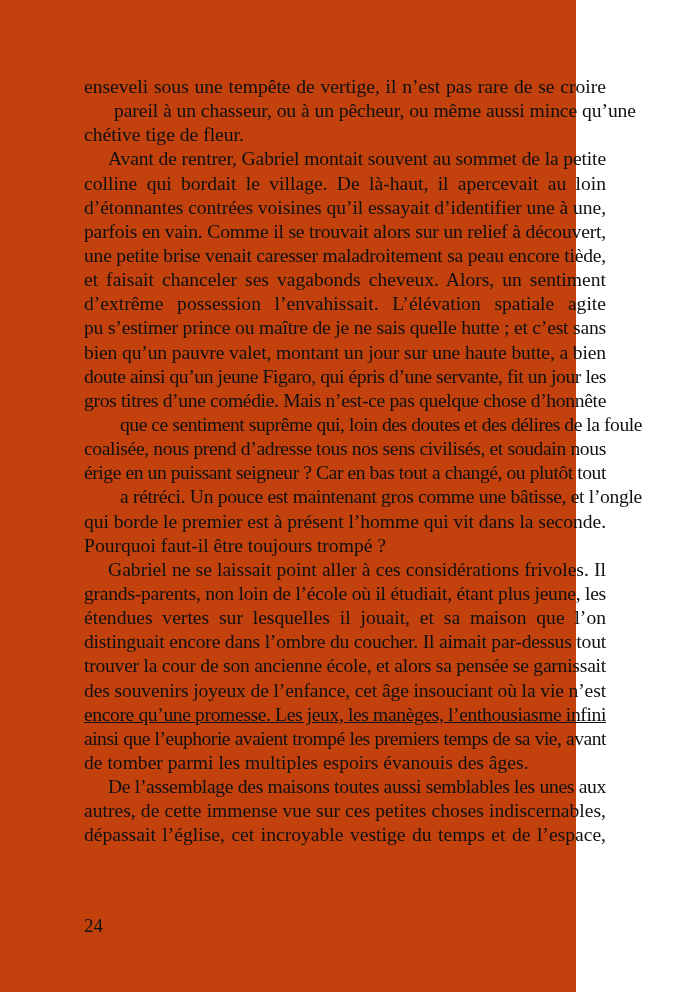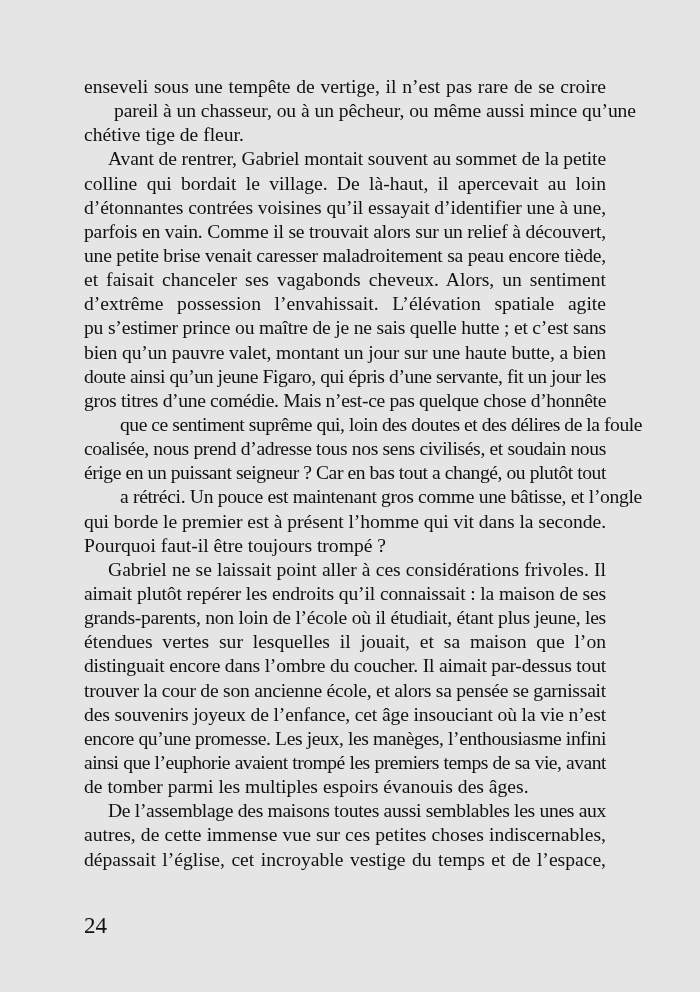--- a/index.html
+++ b/index.html
@@ -1,37 +1,37 @@
 <!DOCTYPE html>
 <html><head>
 <meta charset="utf-8">
 <style>
   html, body { margin: 0; padding: 0; background: #ffffff; }
   body { width: 700px; height: 992px; position: relative; overflow: hidden; }
   .page {
-    position: absolute; left: 0; top: 0; width: 700px; height: 992px;
-    background: #e5e5e5;
+    position: absolute; left: 0; top: 0; width: 576px; height: 992px;
+    background: #c2410c;
   }
   .text-block {
     position: absolute; left: 84px; top: 75px; width: 522px;
     font-family: "Liberation Serif", serif;
     font-size: 19.6px;
     line-height: 24.15px;
     color: #111111;
   }
   .line {
     display: block; height: 24.15px; white-space: nowrap;
     text-align: justify; text-align-last: justify;
   }
   .line.last { text-align-last: left; }
   .line.indent { padding-left: 24px; }
   .page-number {
     position: absolute; left: 84px; top: 914px;
     font-family: "Liberation Serif", serif;
-    font-size: 23px; line-height: 24px; color: #111111;
+    font-size: 19px; line-height: 24px; color: #111111;
   }
 </style>
 </head>
 <body>
 
 <div class="page">
   <div class="text-block" id="text-block">
       <div class="paragraph">
         <span class="line"><span style="white-space: nowrap;">enseveli sous une tempête de vertige, il n’est pas rare de se croire</span></span>
         <span class="line"><span style="white-space: nowrap; letter-spacing: -0.0646635px; margin-left: 30px;">pareil à un chasseur, ou à un pêcheur, ou même aussi mince qu’une</span></span>
@@ -51,27 +51,26 @@
         <span class="line"><span style="white-space: nowrap; letter-spacing: -0.340993px;">gros titres d’une comédie. Mais n’est-ce pas quelque chose d’honnête</span></span>
         <span class="line"><span style="white-space: nowrap; letter-spacing: -0.458333px; margin-left: 36px;">que ce sentiment suprême qui, loin des doutes et des délires de la foule</span></span>
         <span class="line"><span style="white-space: nowrap; letter-spacing: -0.358495px;">coalisée, nous prend d’adresse tous nos sens civilisés, et soudain nous</span></span>
         <span class="line"><span style="white-space: nowrap; letter-spacing: -0.435981px;">érige en un puissant seigneur ? Car en bas tout a changé, ou plutôt tout</span></span>
         <span class="line"><span style="white-space: nowrap; letter-spacing: -0.328125px; margin-left: 36px;">a rétréci. Un pouce est maintenant gros comme une bâtisse, et l’ongle</span></span>
         <span class="line"><span style="white-space: nowrap; letter-spacing: -0.045709px;">qui borde le premier est à présent l’homme qui vit dans la seconde.</span></span>
         <span class="line last">Pourquoi faut-il être toujours trompé ?</span>
       </div>
       <div class="paragraph">
         <span class="line indent"><span style="white-space: nowrap;">Gabriel ne se laissait point aller à ces considérations frivoles. Il</span></span>
-        <span class="line"><span style="white-space: nowrap; letter-spacing: -0.135563px;">aimait plutôt repérer les endroits qu’il connaissait : la maison de ses</span></span>
         <span class="line"><span style="white-space: nowrap; letter-spacing: -0.243579px;">grands-parents, non loin de l’école où il étudiait, étant plus jeune, les</span></span>
         <span class="line"><span style="white-space: nowrap;">étendues vertes sur lesquelles il jouait, et sa maison que l’on</span></span>
         <span class="line"><span style="white-space: nowrap; letter-spacing: -0.20471px;">distinguait encore dans l’ombre du coucher. Il aimait par-dessus tout</span></span>
         <span class="line"><span style="white-space: nowrap; letter-spacing: -0.241637px;">trouver la cour de son ancienne école, et alors sa pensée se garnissait</span></span>
         <span class="line"><span style="white-space: nowrap; letter-spacing: -0.130888px;">des souvenirs joyeux de l’enfance, cet âge insouciant où la vie n’est</span></span>
-        <span class="line"><span style="white-space: nowrap; letter-spacing: -0.381204px;">encore qu’une promesse. Les jeux, les manèges, l’enthousiasme infini</span></span>
+        <span class="line"><span style="white-space: nowrap; letter-spacing: -0.381204px; text-decoration: underline;">encore qu’une promesse. Les jeux, les manèges, l’enthousiasme infini</span></span>
         <span class="line"><span style="white-space: nowrap; letter-spacing: -0.510563px;">ainsi que l’euphorie avaient trompé les premiers temps de sa vie, avant</span></span>
         <span class="line last">de tomber parmi les multiples espoirs évanouis des âges.</span>
       </div>
       <div class="paragraph">
         <span class="line indent"><span style="white-space: nowrap; letter-spacing: -0.321777px;">De l’assemblage des maisons toutes aussi semblables les unes aux</span></span>
         <span class="line"><span style="white-space: nowrap;">autres, de cette immense vue sur ces petites choses indiscernables,</span></span>
         <span class="line"><span style="white-space: nowrap;">dépassait l’église, cet incroyable vestige du temps et de l’espace,</span></span>
       </div>
     </div>
   <div class="page-number">24</div>

